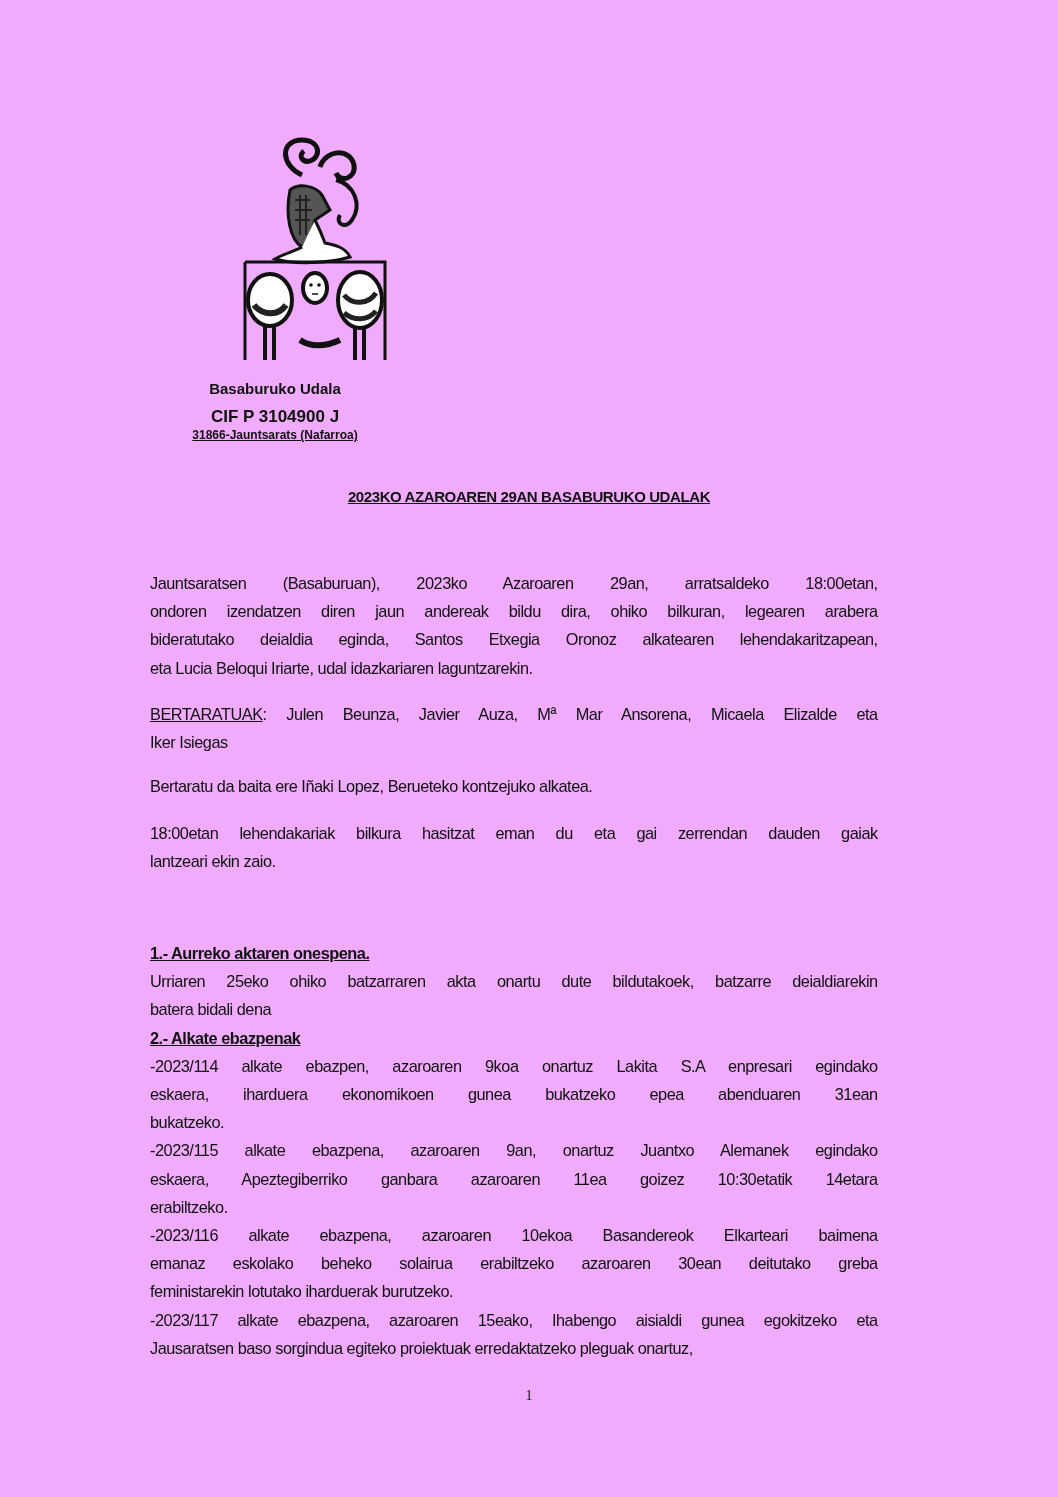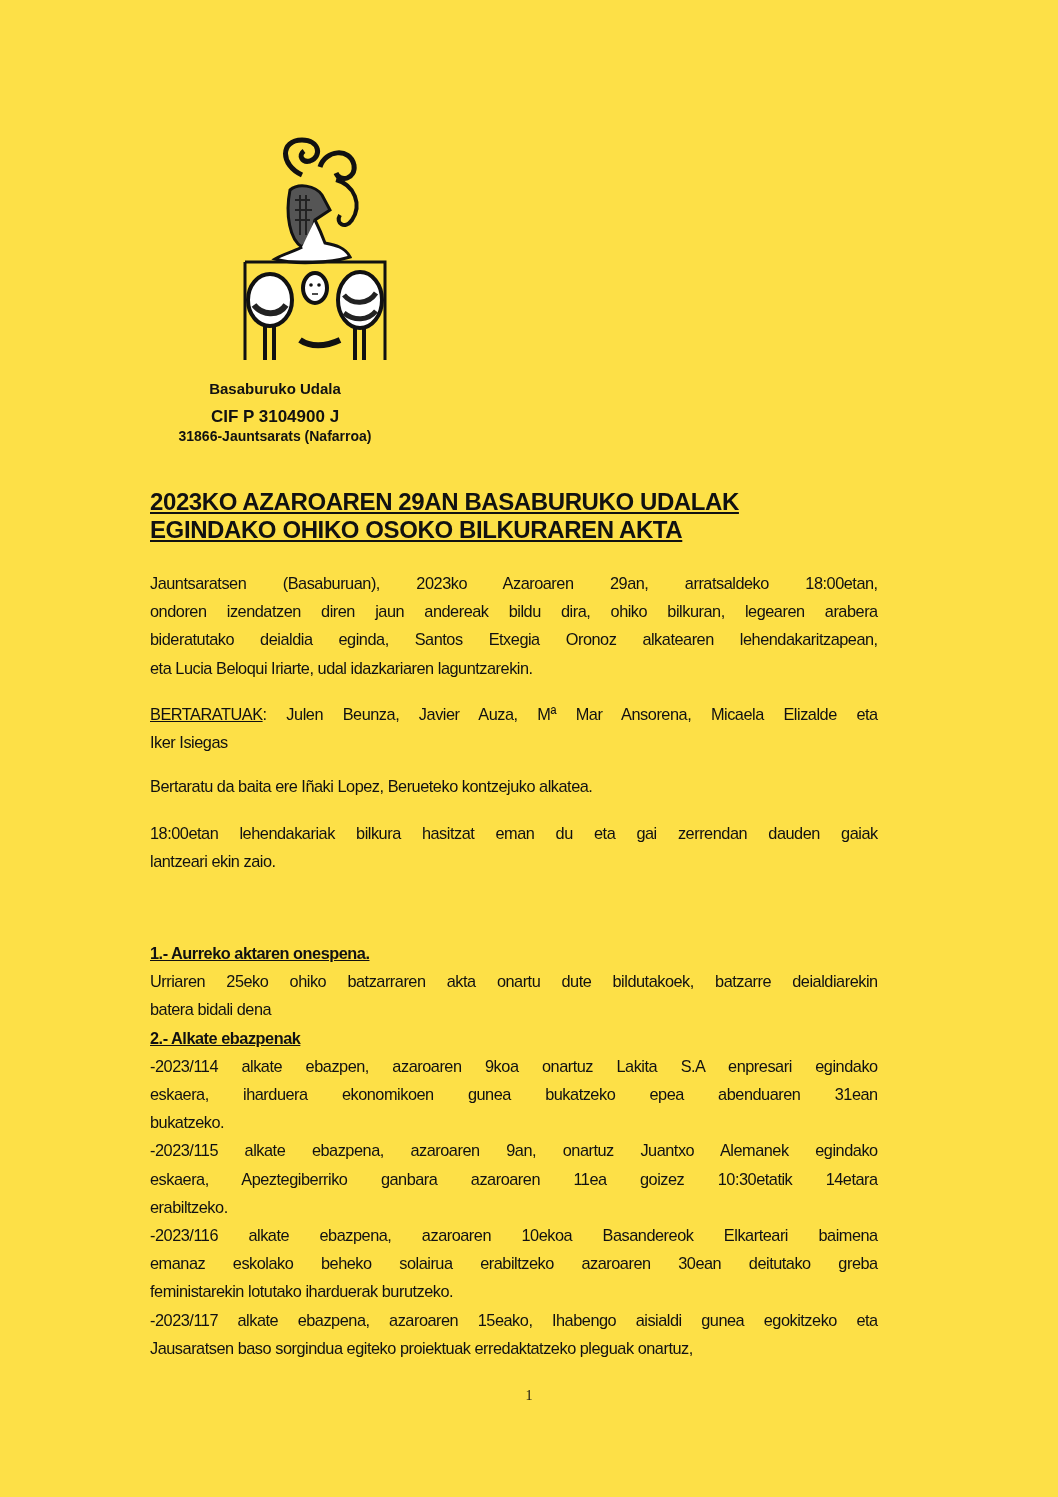--- a/index.html
+++ b/index.html
@@ -1,23 +1,23 @@
 <!DOCTYPE html>
 <html><head>
 <meta charset="utf-8">
 <style>
   html, body { margin: 0; padding: 0; background: #ffffff; }
   body { width: 1058px; height: 1497px; position: relative; overflow: hidden; color: #111; }
-  .page { position: absolute; left: 0; top: 0; width: 1058px; height: 1497px; background: #fde047; }
+  .page { position: absolute; left: 0; top: 0; width: 1058px; height: 1497px; background: #f0abfc; }
   .crest { position: absolute; left: 240px; top: 135px; width: 150px; height: 225px; }
   .org { position: absolute; left: 150px; width: 250px; text-align: center; font-family: "Liberation Sans", sans-serif; font-weight: bold; }
   .org-name { top: 380px; font-size: 15px; }
   .org-cif { top: 407px; font-size: 17px; }
-  .org-addr { top: 428px; font-size: 14px; }
-  .title { position: absolute; left: 150px; width: 758px; font-family: "Liberation Sans", sans-serif; font-weight: bold; font-size: 24px; text-decoration: underline; letter-spacing: -0.4px; }
+  .org-addr { top: 428px; font-size: 12px; text-decoration: underline; }
+  .title { position: absolute; left: 150px; width: 758px; text-align: center; font-family: "Liberation Sans", sans-serif; font-weight: bold; font-size: 15px; text-decoration: underline; letter-spacing: -0.4px; }
   .title1 { top: 488px; }
   .title2 { top: 516px; }
   .body { position: absolute; left: 150px; width: 758px; font-family: "Liberation Sans", sans-serif; font-size: 17px; line-height: 28.2px; text-align: justify; letter-spacing: -0.5px; transform: scaleX(0.96); transform-origin: left top; }
   .body p { margin: 0; }
   .jl { text-align-last: justify; }
   .p1 { top: 570px; }
   .p2 { top: 701px; }
   .p3 { top: 773px; }
   .p4 { top: 820px; }
   .agenda-title { position: absolute; left: 150px; width: 758px; top: 895px; text-align: center; font-family: "Liberation Sans", sans-serif; font-weight: bold; font-size: 17px; letter-spacing: -0.4px; }
@@ -55,21 +55,20 @@
     <path d="M72 159 L78 159" stroke="#111" stroke-width="1.5"></path>
 
     <path d="M60 205 C70 212 85 212 100 205" fill="none" stroke="#111" stroke-width="6"></path>
   </svg>
 
   <div class="org org-name">Basaburuko Udala</div>
   <div class="org org-cif">CIF P 3104900 J</div>
   <div class="org org-addr">31866-Jauntsarats (Nafarroa)</div>
 
   <div class="title title1">2023KO AZAROAREN  29AN  BASABURUKO UDALAK</div>
-  <div class="title title2">EGINDAKO   OHIKO OSOKO BILKURAREN AKTA</div>
 
   <div class="body p1">
     <p class="jl">Jauntsaratsen (Basaburuan), 2023ko Azaroaren 29an, arratsaldeko 18:00etan,</p>
     <p class="jl">ondoren izendatzen diren jaun andereak bildu dira, ohiko bilkuran, legearen arabera</p>
     <p class="jl">bideratutako deialdia eginda, Santos Etxegia Oronoz alkatearen  lehendakaritzapean,</p>
     <p>eta Lucia Beloqui Iriarte, udal idazkariaren laguntzarekin.</p>
   </div>
 
   <div class="body p2">
     <p class="jl"><span style="text-decoration:underline">BERTARATUAK</span><span>: Julen Beunza, Javier Auza, Mª Mar Ansorena, Micaela Elizalde eta</span></p>

